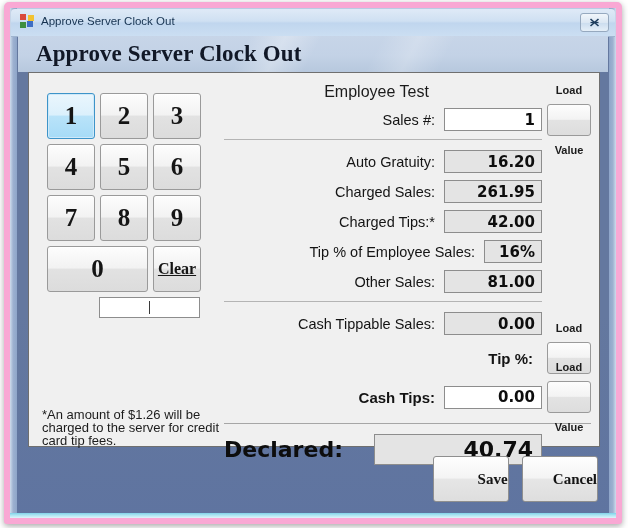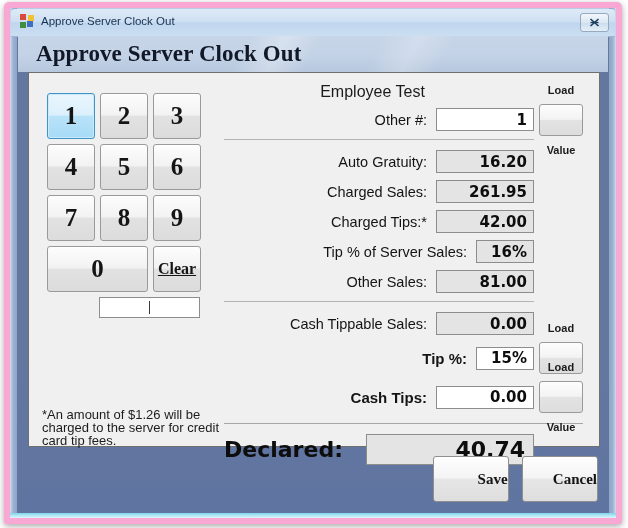--- a/index.html
+++ b/index.html
@@ -154,21 +154,21 @@
   }
 
   
   #footnote {
     position: absolute; left: 13px; top: 335px;
     width: 200px;
     font-size: 13px; line-height: 13px; color: #1c1c1c;
   }
 
   
-  #form { position: absolute; left: 195px; top: 10px; right: 16px; }
+  #form { position: absolute; left: 195px; top: 10px; right: 8px; }
   #emp-name {
     text-align: center; font-size: 16px; color: #1b1b1b;
     margin: 0 0 6px 0; padding-right: 62px;
   }
   .row {
     display: flex; align-items: center; justify-content: flex-end;
     margin-bottom: 5px; height: 25px;
   }
   .row .lbl {
     font-size: 14.5px; color: #141414; text-align: right;
@@ -299,21 +299,21 @@
         </div>
       </div>
 
       <div id="footnote">*An amount of $1.26 will be charged to the server for credit card tip fees.</div>
 
       <div id="form">
 
         <div id="emp-name">Employee Test</div>
 
         <div class="row">
-          <div class="lbl">Other #:</div>
+          <div class="lbl">Sales #:</div>
           <div class="fld rw w-std">1</div>
           <div class="loadbtn">
             <span>Load</span>
             <span>Value</span>
           </div>
         </div>
 
         <div class="sep"></div>
 
         <div class="row">
@@ -325,40 +325,39 @@
           <div class="lbl">Charged Sales:</div>
           <div class="fld ro w-std">261.95</div>
           <div class="loadspacer"></div>
         </div>
         <div class="row">
           <div class="lbl">Charged Tips:*</div>
           <div class="fld ro w-std">42.00</div>
           <div class="loadspacer"></div>
         </div>
         <div class="row">
-          <div class="lbl">Tip % of Server Sales:</div>
+          <div class="lbl">Tip % of Employee Sales:</div>
           <div class="fld ro w-narrow">16%</div>
           <div class="loadspacer"></div>
         </div>
         <div class="row">
           <div class="lbl">Other Sales:</div>
           <div class="fld ro w-std">81.00</div>
           <div class="loadspacer"></div>
         </div>
 
         <div class="sep"></div>
 
         <div class="row">
           <div class="lbl">Cash Tippable Sales:</div>
           <div class="fld ro w-std">0.00</div>
           <div class="loadspacer"></div>
         </div>
         <div class="row" style="height:34px">
           <div class="lbl bold">Tip %:</div>
-          <div class="fld rw w-narrow">15%</div>
           <div class="loadbtn">
             <span>Load</span>
             <span>Value</span>
           </div>
         </div>
         <div class="row" style="height:34px">
           <div class="lbl bold">Cash Tips:</div>
           <div class="fld rw w-std">0.00</div>
           <div class="loadbtn">
             <span>Load</span>

